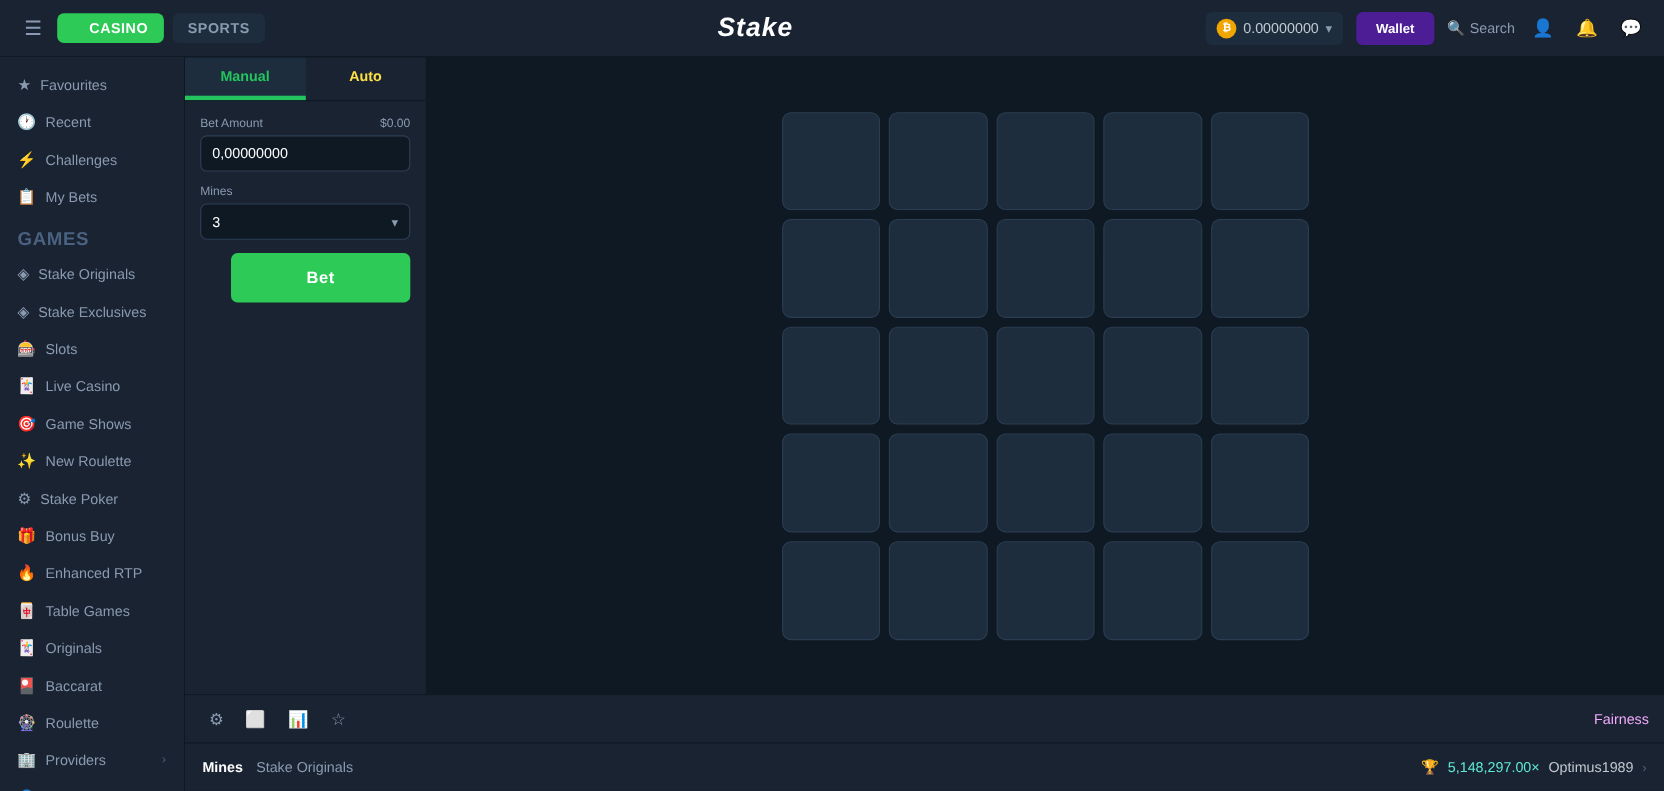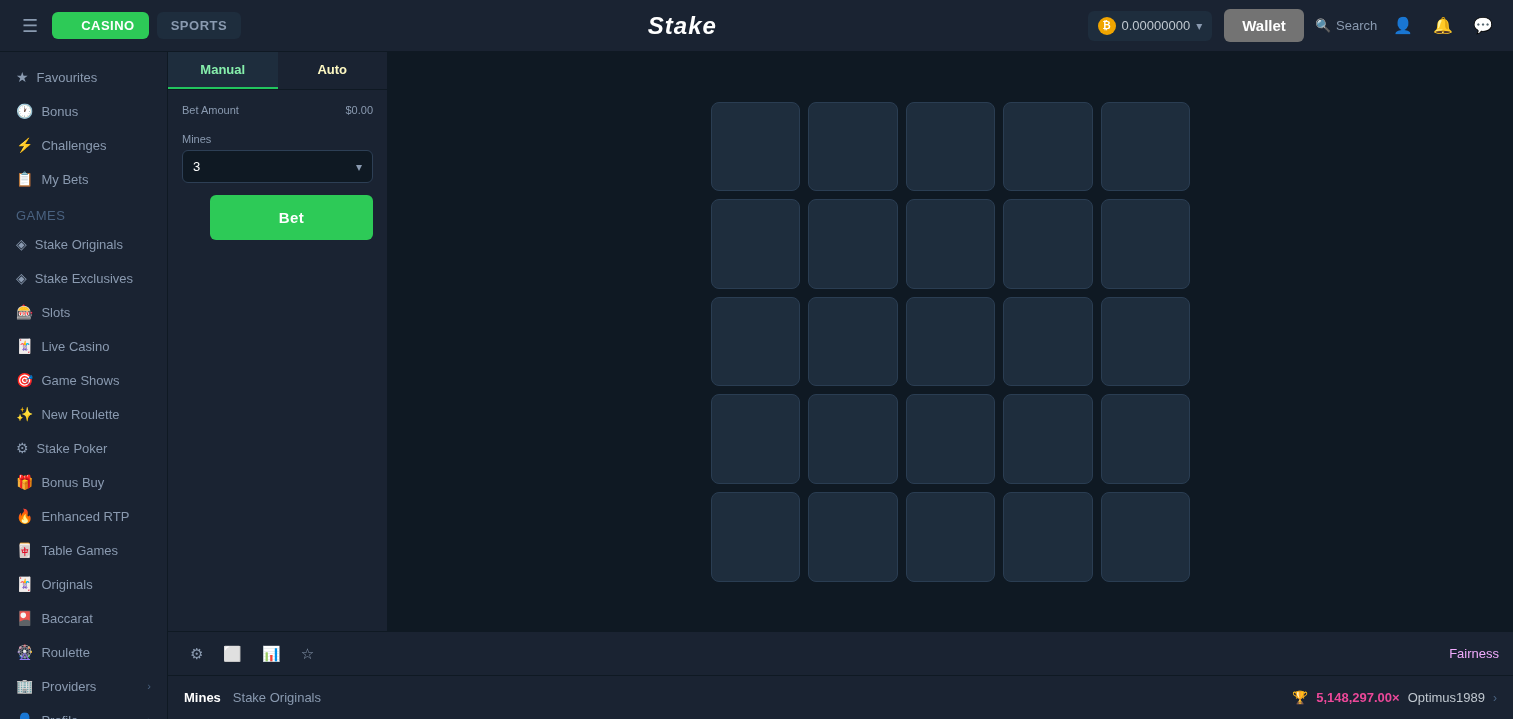--- a/index.html
+++ b/index.html
@@ -85,26 +85,26 @@
       justify-content: center;
       font-size: 10px;
       color: #fff;
       font-weight: 700;
     }
     .chevron-down {
       color: #8a9ab0;
       font-size: 12px;
     }
     .wallet-btn {
-      background: #737373;
+      background: #4c1d95;
       color: #fff;
       border: none;
       border-radius: 6px;
       padding: 8px 18px;
-      font-size: 15px;
+      font-size: 12px;
       font-weight: 700;
       cursor: pointer;
     }
     .nav-icon-btn {
       color: #8a9ab0;
       font-size: 16px;
       cursor: pointer;
       padding: 4px;
     }
     .search-area {
@@ -143,22 +143,22 @@
       padding: 9px 16px;
       font-size: 13px;
       color: #8a9ab0;
       cursor: pointer;
       border-radius: 0;
       transition: background 0.15s;
     }
     .sidebar-item-icon { font-size: 14px; flex-shrink: 0; }
     .sidebar-section-header {
       padding: 12px 16px 4px;
-      font-size: 13px;
-      font-weight: 400;
+      font-size: 17px;
+      font-weight: 700;
       color: #4a6280;
       text-transform: uppercase;
       letter-spacing: 0.5px;
     }
     .sidebar-item-with-arrow {
       display: flex;
       align-items: center;
       justify-content: space-between;
       padding: 9px 16px;
       font-size: 13px;
@@ -198,26 +198,26 @@
       display: flex;
       border-bottom: 1px solid #0f1923;
     }
     .mode-tab {
       flex: 1;
       padding: 10px;
       text-align: center;
       font-size: 13px;
       font-weight: 600;
       cursor: pointer;
-      color: #fef9c3;
+      color: #fde047;
     }
     .mode-tab.active {
       background: #1e2d3d;
-      color: #86efac;
-      border-bottom: 2px solid #22c55e;
+      color: #22c55e;
+      border-bottom: 4px solid #22c55e;
     }
 
     .bet-controls {
       padding: 14px;
       display: flex;
       flex-direction: column;
       gap: 12px;
       flex: 1;
     }
 
@@ -359,22 +359,22 @@
     .bottom-spacer { flex: 1; }
     .bottom-user-area {
       display: flex;
       align-items: center;
       gap: 8px;
       font-size: 13px;
       color: #c0c8d0;
     }
     .trophy-icon { color: #f0a500; }
     .multiplier-badge {
-      color: #ec4899;
-      font-weight: 700;
+      color: #5eead4;
+      font-weight: 400;
     }
     .chevron-right {
       color: #4a6280;
       font-size: 12px;
     }
 
     
     .logo-text {
       font-size: 24px;
       font-weight: 800;
@@ -415,21 +415,21 @@
 
 <div class="main-layout">
 
   <aside class="sidebar">
     <div class="sidebar-item">
       <span class="sidebar-item-icon">★</span>
       <span>Favourites</span>
     </div>
     <div class="sidebar-item">
       <span class="sidebar-item-icon">🕐</span>
-      <span>Bonus</span>
+      <span>Recent</span>
     </div>
     <div class="sidebar-item">
       <span class="sidebar-item-icon">⚡</span>
       <span>Challenges</span>
     </div>
     <div class="sidebar-item">
       <span class="sidebar-item-icon">📋</span>
       <span>My Bets</span>
     </div>
 
@@ -514,20 +514,24 @@
           <div class="mode-tab active">Manual</div>
           <div class="mode-tab">Auto</div>
         </div>
 
         <div class="bet-controls">
           <div class="form-group">
             <label>
               <span>Bet Amount</span>
               <span>$0.00</span>
             </label>
+            <div class="input-row">
+              <input class="bet-input" type="text" value="0,00000000" style="">
+
+            </div>
           </div>
 
           <div class="form-group">
             <label>
               <span>Mines</span>
             </label>
             <div class="mines-select-wrap">
               <select class="mines-select">
                 <option value="3" selected="">3</option>
                 <option value="1">1</option>

